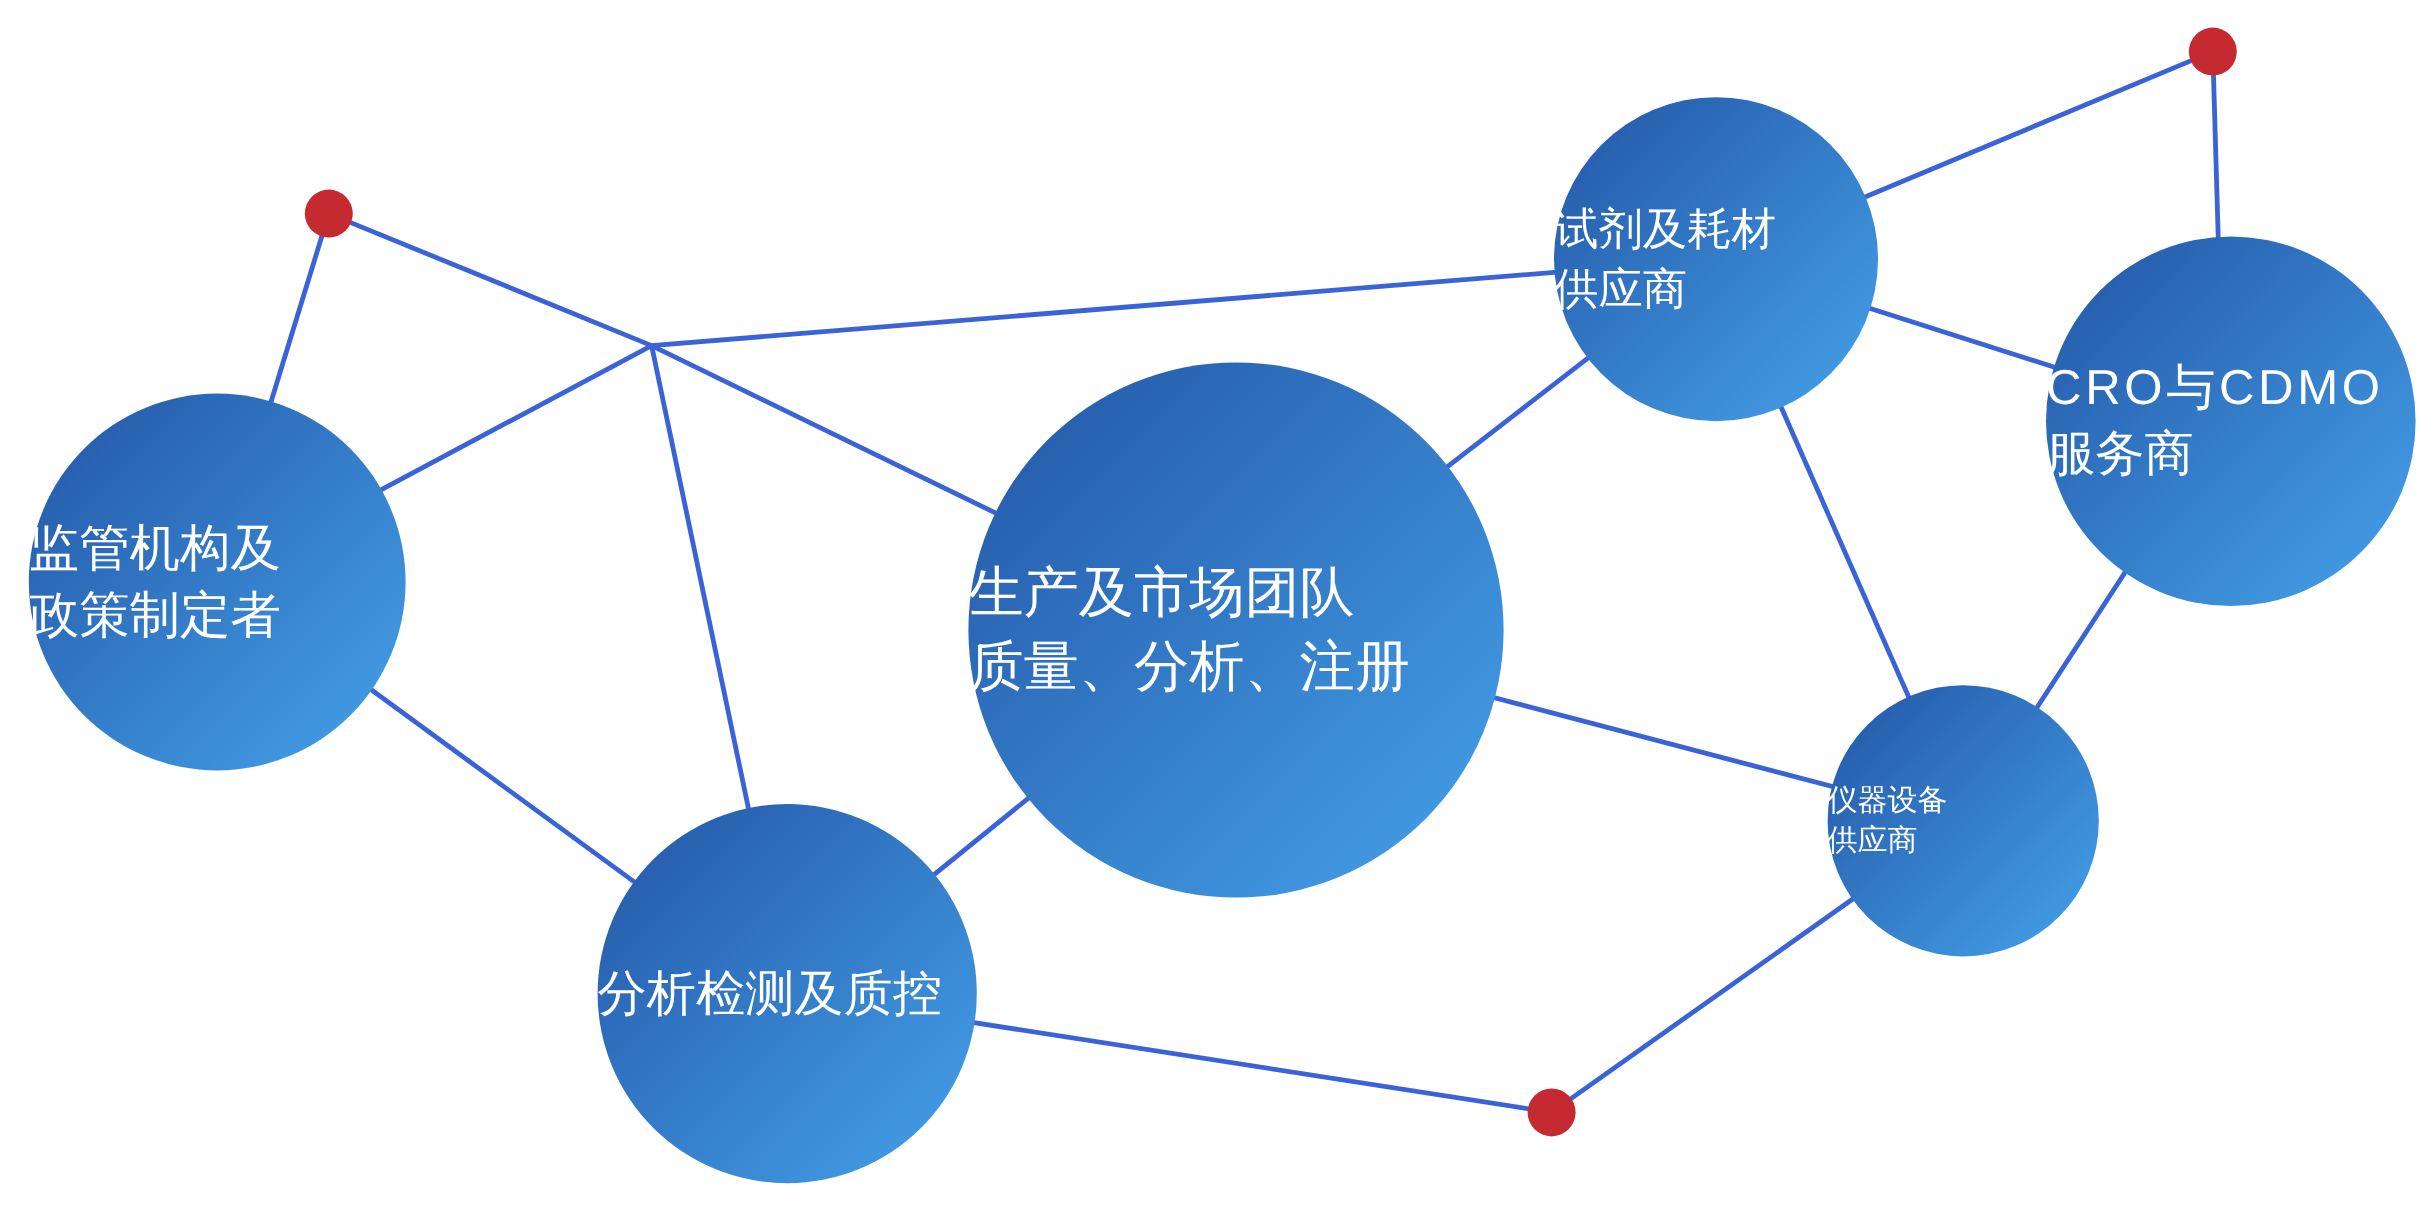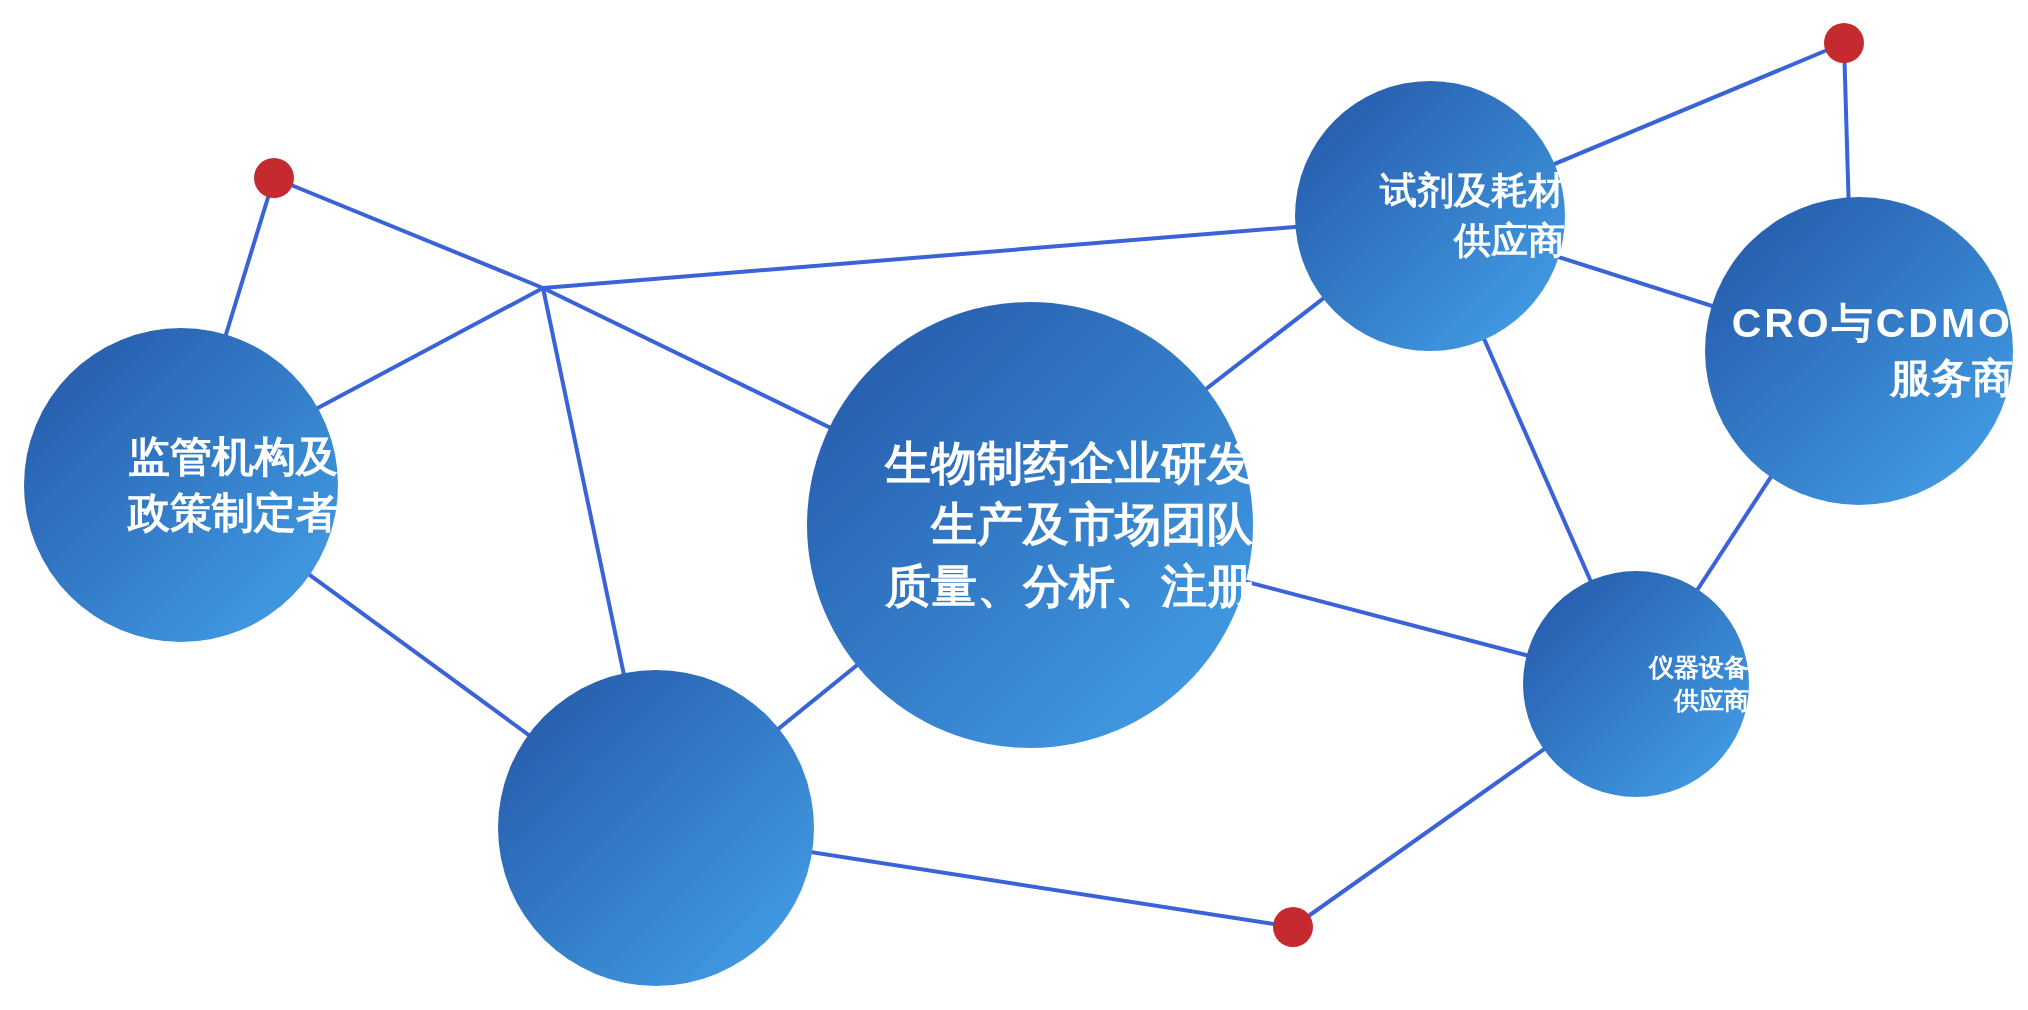--- a/index.html
+++ b/index.html
@@ -20,24 +20,24 @@
   }
   svg.edges{position:absolute;left:0;top:0;width:2028px;height:1010px;}
   svg.edges line{stroke:var(--edge);stroke-width:4;}
   .node{
     position:absolute;
     border-radius:50%;
     background:linear-gradient(135deg,var(--grad-from) 0%,var(--grad-to) 100%);
     color:var(--text);
     display:flex;
     flex-direction:column;
-    align-items:flex-end;
+    align-items:flex-start;
     justify-content:center;
     text-align:center;
-    font-weight:700;
+    font-weight:400;
     line-height:1.34;
   }
   .node span{display:block;white-space:nowrap;}
   .dot{
     position:absolute;
     width:40px;height:40px;
     border-radius:50%;
     background:var(--dot);
   }
   
@@ -79,40 +79,40 @@
     <line x1="656" y1="828" x2="1293" y2="927"></line>
   </svg>
 
   <div class="node n-regulators">
     <span>监管机构及</span>
     <span>政策制定者</span>
   </div>
 
 
   <div class="node n-core">
-    <span>生物制药企业研发</span>
     <span>生产及市场团队</span>
     <span>质量、分析、注册</span>
   </div>
 
   <div class="node n-reagents">
     <span>试剂及耗材</span>
     <span>供应商</span>
   </div>
 
   <div class="node n-cro">
     <span class="latin">CRO与CDMO</span>
     <span>服务商</span>
   </div>
 
   <div class="node n-instruments">
     <span>仪器设备</span>
     <span>供应商</span>
   </div>
 
   <div class="node n-qc">
+    <span>分析检测及质控</span>
   </div>
 
   <div class="dot d-left"></div>
   <div class="dot d-top-right"></div>
   <div class="dot d-bottom"></div>
 
 </div>
 
 </body></html>

